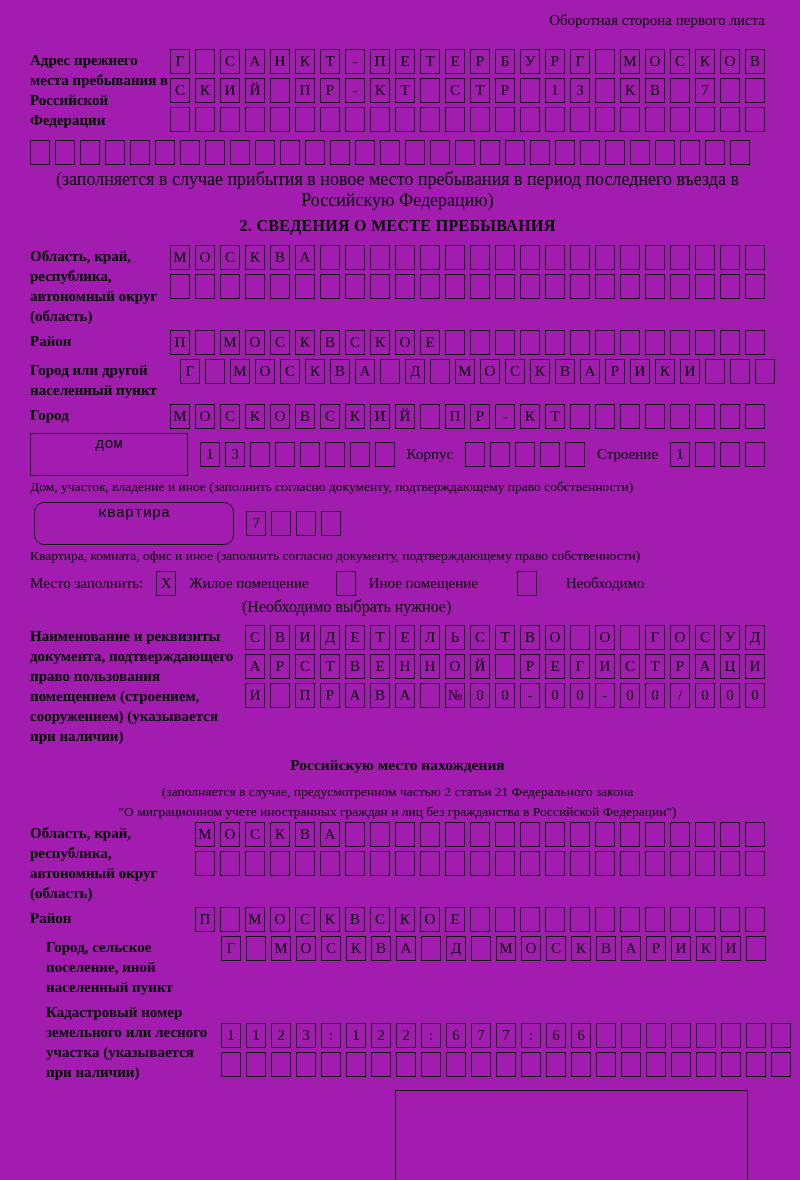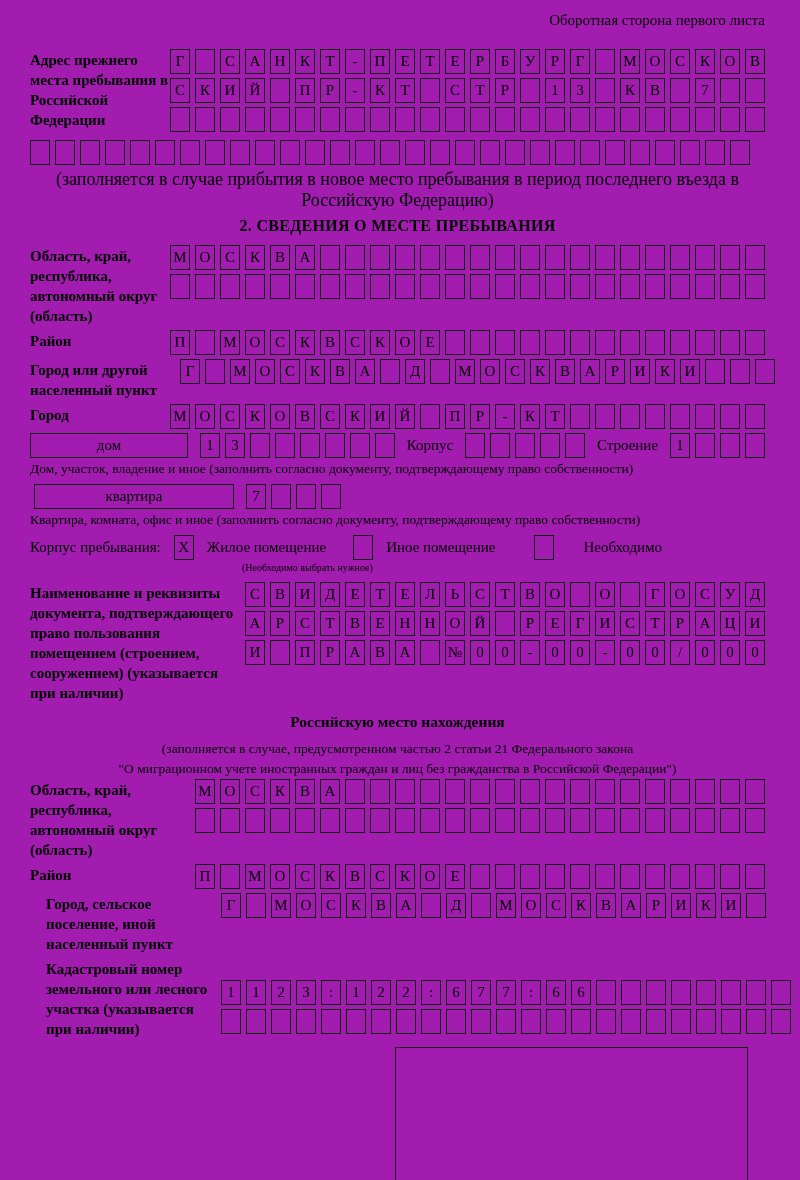--- a/index.html
+++ b/index.html
@@ -25,28 +25,28 @@
   .w130{width:130px;flex:0 0 130px;}
   .w150{width:150px;flex:0 0 150px;}
   .w175{width:175px;flex:0 0 175px;margin-left:16px;}
   .w205{width:205px;flex:0 0 205px;}
   .fullrow{margin-bottom:4px;}
   .note-c{font-size:18px;text-align:center;margin:1px 0 6px;}
   .sec-title{font-size:16px;font-weight:bold;text-align:center;margin:2px 0 10px;letter-spacing:.3px;}
   .sub-title{font-size:15.5px;font-weight:bold;text-align:center;margin:10px 0 8px;}
   .note-l{font-size:13.5px;margin:1px 0 7px;}
   .typebox{
-    border:1.6px solid #151515;height:25px;box-sizing:border-box;
-    text-align:center;font-size:15px;line-height:22px;
+    border:1.6px solid #151515;height:43px;box-sizing:border-box;
+    text-align:center;font-size:15px;line-height:22px;font-family:Liberation Mono, monospace;
   }
   .house{display:flex;justify-content:space-between;align-items:center;margin-bottom:3px;}
   .house .lbl{font-size:15px;}
   .apt{display:flex;align-items:center;gap:12px;margin:2px 0 3px 4px;}
   .stay{display:flex;align-items:center;gap:13px;font-size:15px;margin:7px 0 2px;}
-  .stay-note{font-size:10px;margin:0 0 9px 212px;}
+  .stay-note{font-size:16px;margin:0 0 9px 212px;}
   .act-note{font-size:13.5px;text-align:center;line-height:20px;margin-bottom:0;}
   .confirm-rect{
     width:353px;height:176px;border:1.7px solid #151515;box-sizing:border-box;
     margin-left:365px;margin-top:8px;
   }
 </style>
 </head>
 <body>
 
 <div class="page">
@@ -343,32 +343,32 @@
     <div class="boxrow">
         <span class="cbox">1</span>
         <span class="cbox"></span>
         <span class="cbox"></span>
         <span class="cbox"></span>
       </div>
   </div>
   <div class="note-l">Дом, участок, владение и иное (заполнить согласно документу, подтверждающему право собственности)</div>
 
   <div class="apt">
-    <div class="typebox" style="width:200px;">квартира</div>
+    <div class="typebox" style="width:200px;border-radius:10px;">квартира</div>
     <div class="boxrow">
         <span class="cbox">7</span>
         <span class="cbox"></span>
         <span class="cbox"></span>
         <span class="cbox"></span>
       </div>
   </div>
   <div class="note-l">Квартира, комната, офис и иное (заполнить согласно документу, подтверждающему право собственности)</div>
 
   <div class="stay">
-    <span>Корпус пребывания:</span>
+    <span>Место заполнить:</span>
     <span class="cbox">X</span>
     <span>Жилое помещение</span>
     <span class="cbox" style="margin-left:14px;"></span>
     <span>Иное помещение</span>
     <span class="cbox" style="margin-left:26px;"></span>
     <span style="margin-left:16px;">Необходимо</span>
   </div>
   <div class="stay-note">(Необходимо выбрать нужное)</div>
 
   <div class="frow">

